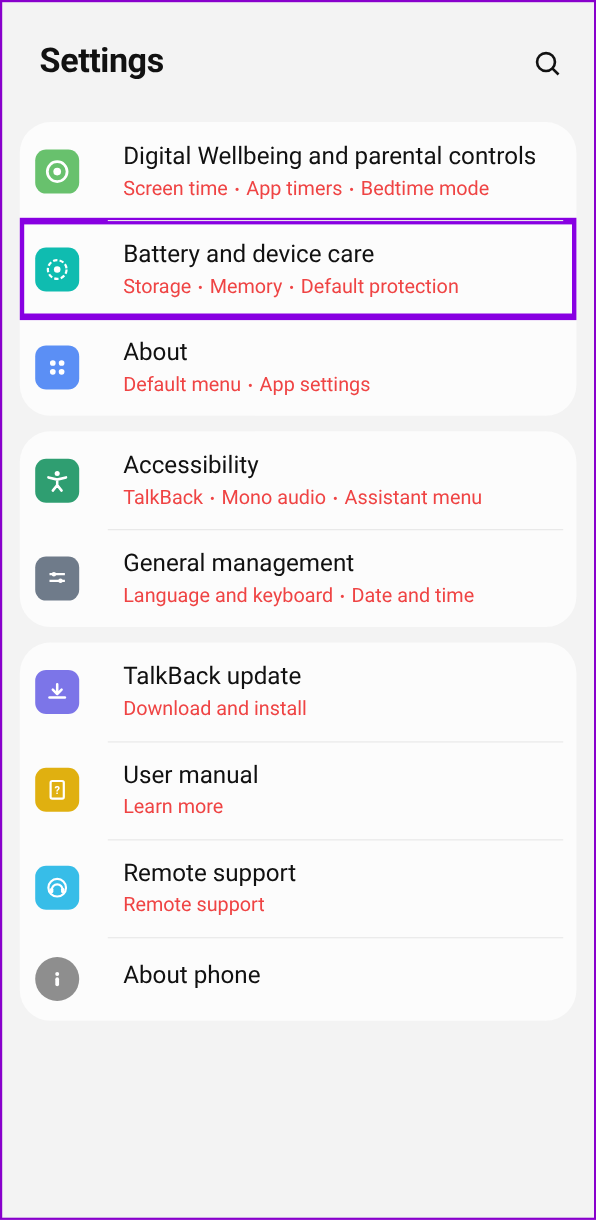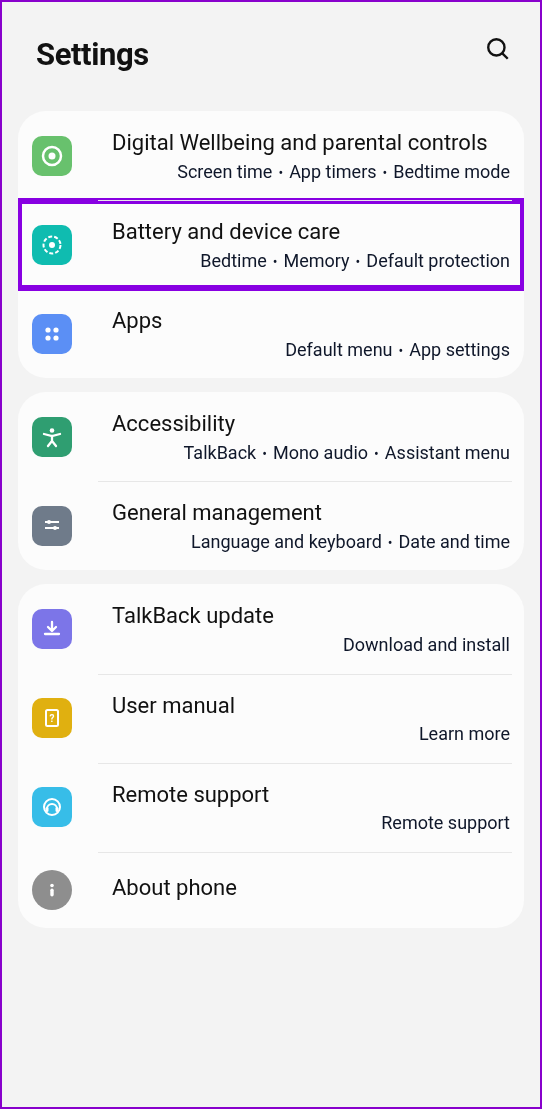--- a/index.html
+++ b/index.html
@@ -7,21 +7,21 @@
     width: 542px;
     height: 1109px;
     background: #f3f3f3;
     font-family: -apple-system, BlinkMacSystemFont, "Segoe UI", Roboto, sans-serif;
     border: 2px solid #8800cc;
     overflow: hidden;
     position: relative;
   }
   .header {
     display: flex;
-    align-items: flex-start;
+    align-items: flex-end;
     justify-content: space-between;
     padding: 34px 28px 30px 34px;
   }
   .header h1 {
     font-size: 31px;
     font-weight: 700;
     color: #111;
     letter-spacing: -0.4px;
   }
   .search-btn {
@@ -76,23 +76,22 @@
   }
   .text-wrap { flex: 1; min-width: 0; }
   .title {
     font-size: 22px;
     color: #111;
     line-height: 1.25;
     margin-bottom: 4px;
   }
   .subtitle {
     font-size: 18px;
-    color: #0f172a;
+    color: #ef4444;
     line-height: 1.2;
-    text-align: right;
   }
   .subtitle .sep {
     margin: 0 6px;
     font-size: 14px;
   }
   
   .bg-green  { background: #68c16d; }
   .bg-teal   { background: #0fbcb0; }
   .bg-blue   { background: #5b8ff5; }
   .bg-slate  { background: #6f7b8a; }
@@ -132,31 +131,31 @@
         </div>
       </div>
       <div class="item highlight">
         <div class="icon-wrap bg-teal">
           <svg width="24" height="24" viewBox="0 0 24 24">
             <use href="#i-device-care-icon"></use>
           </svg>
         </div>
         <div class="text-wrap">
           <div class="title">Battery and device care</div>
-          <div class="subtitle"><span>Bedtime</span><span class="sep">•</span><span>Memory</span><span class="sep">•</span><span>Default protection</span></div>
+          <div class="subtitle"><span>Storage</span><span class="sep">•</span><span>Memory</span><span class="sep">•</span><span>Default protection</span></div>
         </div>
       </div>
       <div class="item">
         <div class="icon-wrap bg-blue">
           <svg width="24" height="24" viewBox="0 0 24 24">
             <use href="#i-apps-icon"></use>
           </svg>
         </div>
         <div class="text-wrap">
-          <div class="title">Apps</div>
+          <div class="title">About</div>
           <div class="subtitle"><span>Default menu</span><span class="sep">•</span><span>App settings</span></div>
         </div>
       </div>
     </div>
     <div class="card">
       <div class="item">
         <div class="icon-wrap bg-emerald">
           <svg width="24" height="24" viewBox="0 0 24 24">
             <use href="#i-accessibility-icon"></use>
           </svg>

